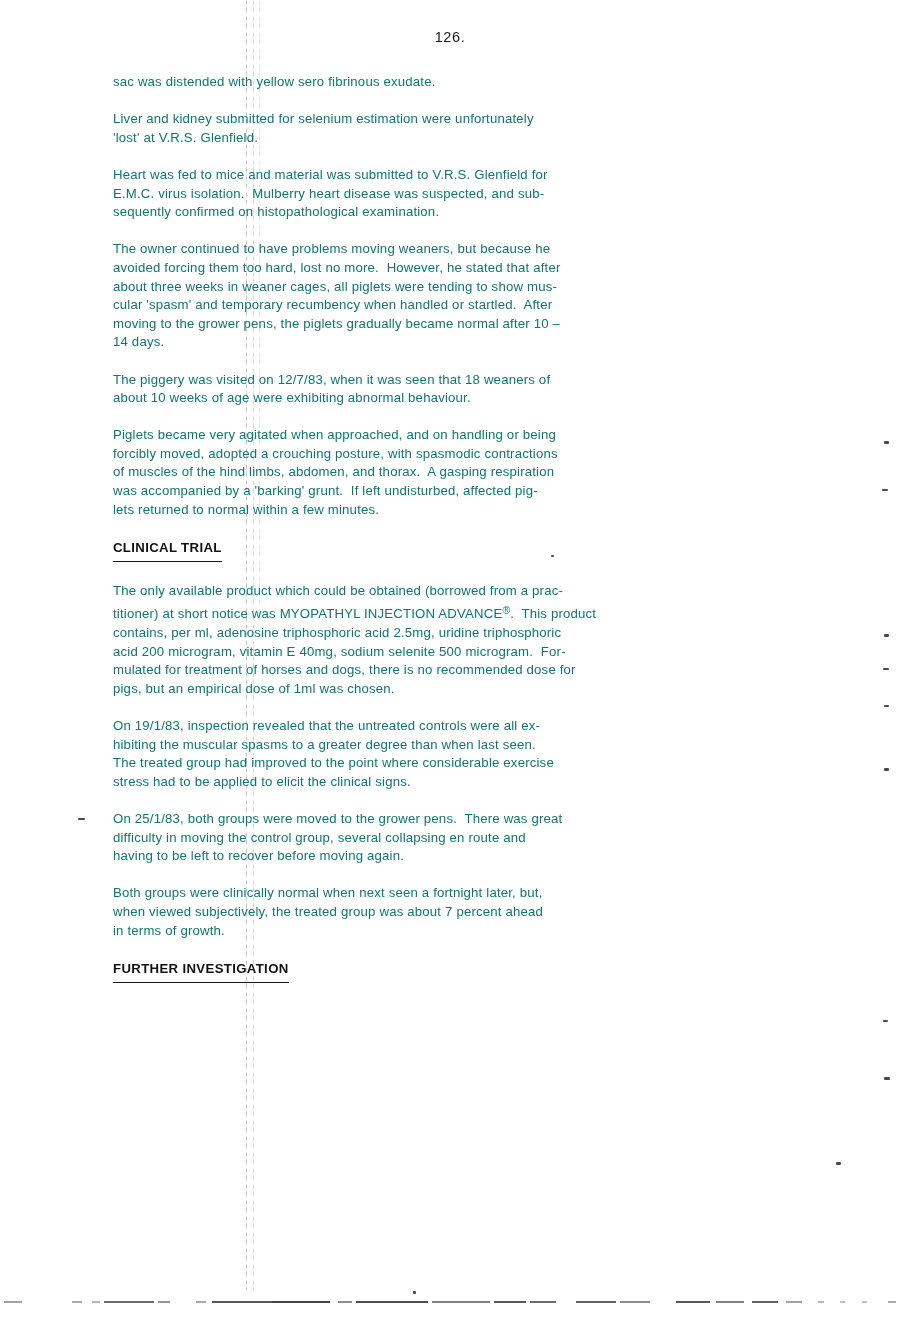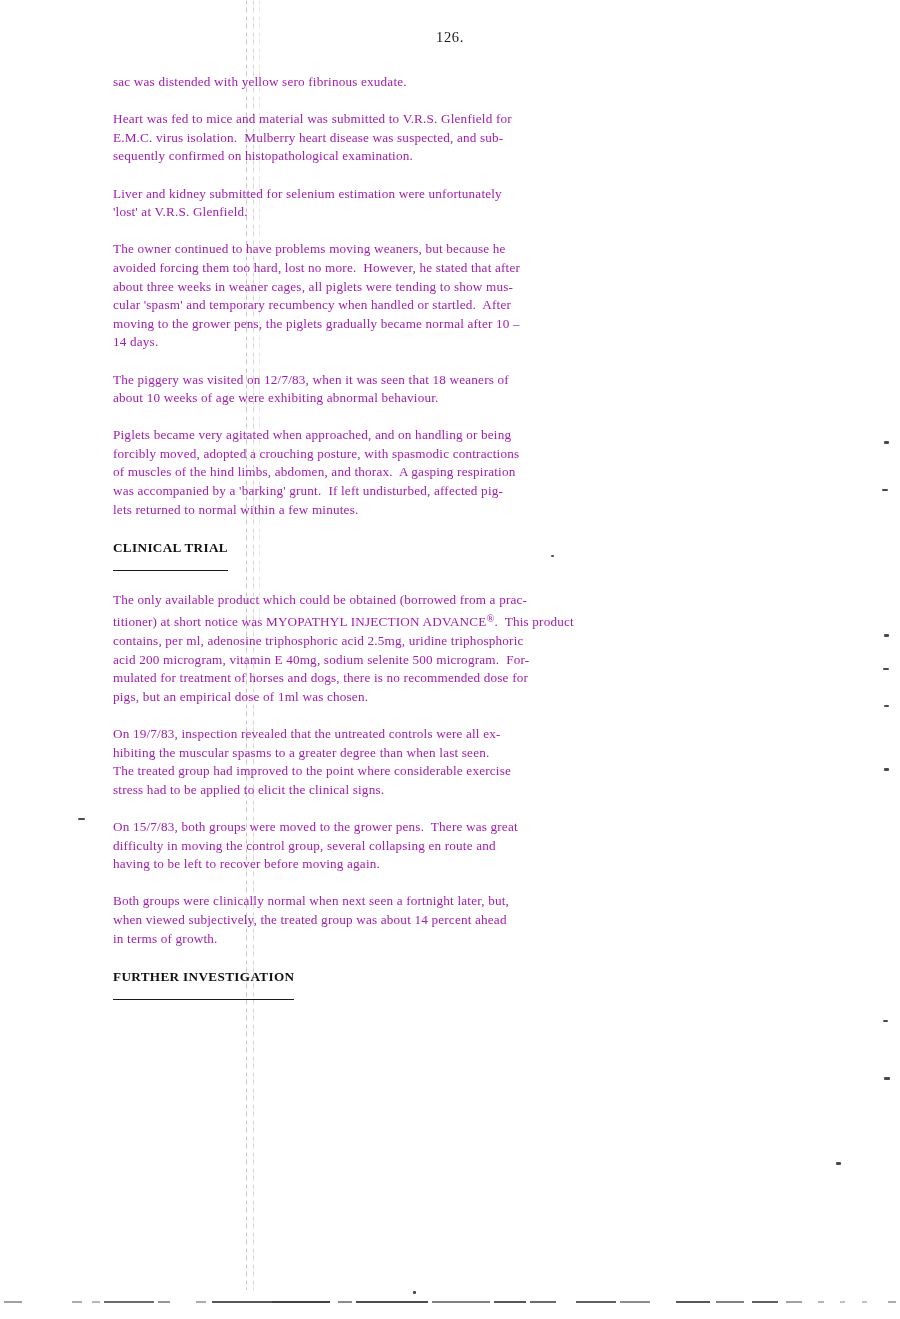--- a/index.html
+++ b/index.html
@@ -8,21 +8,21 @@
     padding: 0;
     background: #ffffff;
   }
 
   #page {
     position: relative;
     width: 900px;
     height: 1319px;
     background: #ffffff;
     overflow: hidden;
-    font-family: Liberation Serif, serif;
+    font-family: Liberation Sans, sans-serif;
     color: #161616;
     -webkit-font-smoothing: none;
   }
 
   
   .page-number {
     position: absolute;
     top: 29px;
     left: 0;
     width: 900px;
@@ -39,32 +39,32 @@
     left: 113px;
     width: 720px;
   }
 
   .para {
     font-size: 13.2px;
     line-height: 18.6px;
     letter-spacing: 0.18px;
     white-space: pre-wrap;
     margin: 0 0 18.6px 0;
-    color: #a21caf;
+    color: #0f766e;
   }
 
   .heading {
     font-size: 13.2px;
     line-height: 18.6px;
     letter-spacing: 0.35px;
     font-weight: bold;
     margin: 0 0 0 0;
     display: inline-block;
     border-bottom: 1.6px solid #1a1a1a;
-    padding-bottom: 13px;
+    padding-bottom: 4px;
     color: #111;
   }
 
   .heading-wrap {
     margin: 0 0 20px 0;
   }
 
   .heading-wrap.spaced-top {
     margin-top: 8px;
   }
@@ -137,25 +137,25 @@
   <div class="artifact speck" style="left:883px; top:1020px; width:5px; height:2px;"></div>
   <div class="artifact speck" style="left:884px; top:1077px; width:6px; height:3px;"></div>
   <div class="artifact speck" style="left:836px; top:1162px; width:5px; height:3px;"></div>
   <div class="artifact speck" style="left:78px; top:818px; width:7px; height:2px;"></div>
   <div class="artifact speck" style="left:551px; top:555px; width:3px; height:2px;"></div>
   <div class="artifact speck" style="left:413px; top:1291px; width:3px; height:3px;"></div>
 
   <div class="body-text">
 
     <p class="para">sac was distended with yellow sero fibrinous exudate.</p>
+    <p class="para">Liver and kidney submitted for selenium estimation were unfortunately
+'lost' at V.R.S. Glenfield.</p>
     <p class="para">Heart was fed to mice and material was submitted to V.R.S. Glenfield for
 E.M.C. virus isolation.  Mulberry heart disease was suspected, and sub-
 sequently confirmed on histopathological examination.</p>
-    <p class="para">Liver and kidney submitted for selenium estimation were unfortunately
-'lost' at V.R.S. Glenfield.</p>
     <p class="para">The owner continued to have problems moving weaners, but because he
 avoided forcing them too hard, lost no more.  However, he stated that after
 about three weeks in weaner cages, all piglets were tending to show mus-
 cular 'spasm' and temporary recumbency when handled or startled.  After
 moving to the grower pens, the piglets gradually became normal after 10 –
 14 days.</p>
     <p class="para">The piggery was visited on 12/7/83, when it was seen that 18 weaners of
 about 10 weeks of age were exhibiting abnormal behaviour.</p>
     <p class="para">Piglets became very agitated when approached, and on handling or being
 forcibly moved, adopted a crouching posture, with spasmodic contractions
@@ -169,29 +169,29 @@
 
 
     <p class="para"><span>The only available product which could be obtained (borrowed from a prac-
 titioner) at short notice was MYOPATHYL INJECTION ADVANCE</span><span class="reg">®</span><span>.  This product
 contains, per ml, adenosine triphosphoric acid 2.5mg, uridine triphosphoric
 acid 200 microgram, vitamin E 40mg, sodium selenite 500 microgram.  For-
 mulated for treatment of horses and dogs, there is no recommended dose for
 pigs, but an empirical dose of 1ml was chosen.</span></p>
 
 
-    <p class="para">On 19/7/83, inspection revealed that the untreated controls were all ex-
+    <p class="para">On 19/1/83, inspection revealed that the untreated controls were all ex-
 hibiting the muscular spasms to a greater degree than when last seen.
 The treated group had improved to the point where considerable exercise
 stress had to be applied to elicit the clinical signs.</p>
-    <p class="para">On 15/7/83, both groups were moved to the grower pens.  There was great
+    <p class="para">On 25/1/83, both groups were moved to the grower pens.  There was great
 difficulty in moving the control group, several collapsing en route and
 having to be left to recover before moving again.</p>
     <p class="para">Both groups were clinically normal when next seen a fortnight later, but,
-when viewed subjectively, the treated group was about 14 percent ahead
+when viewed subjectively, the treated group was about 7 percent ahead
 in terms of growth.</p>
 
     <div class="heading-wrap spaced-top">
       <span class="heading">FURTHER INVESTIGATION</span>
     </div>
 
 
   </div>
 
   <div class="bottom-rule">

